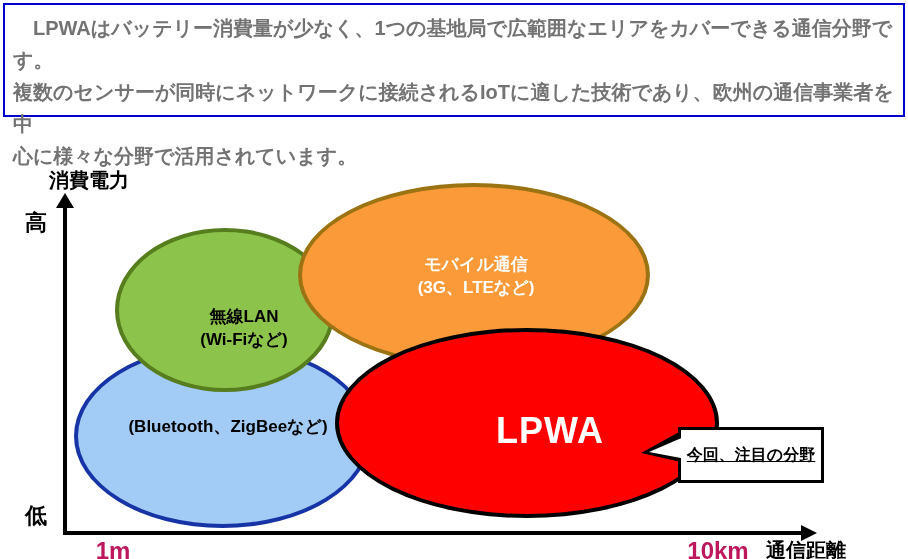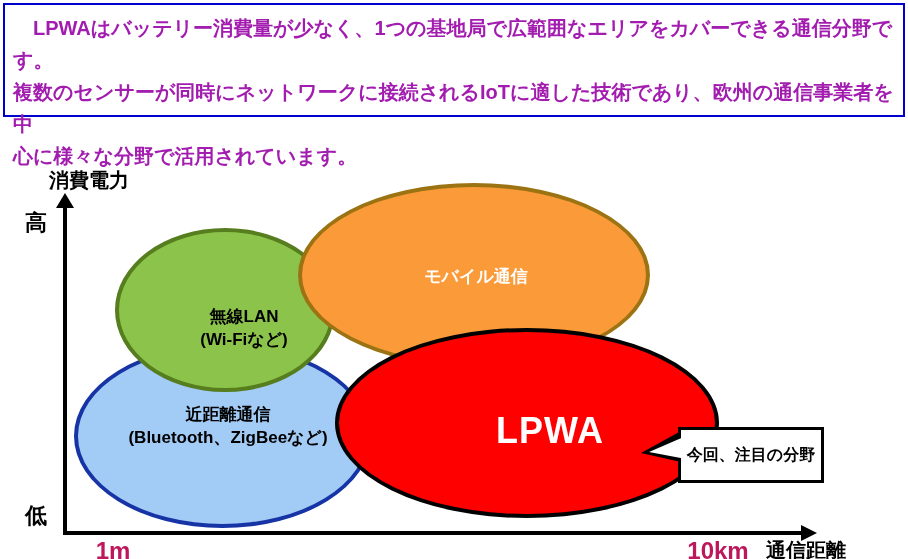--- a/index.html
+++ b/index.html
@@ -8,21 +8,21 @@
     font-family:"Liberation Sans","DejaVu Sans",sans-serif;
     -webkit-font-smoothing:antialiased;
   }
   
   .intro-box{
     position:absolute;left:3px;top:3px;width:902px;height:114px;
     box-sizing:border-box;border:2px solid #0000CC;background:#fff;
     padding:7px 8px 0 8px;
   }
   .intro-line{
-    font-size:20px;font-weight:bold;color:#a21caf;line-height:32px;
+    font-size:20px;font-weight:bold;color:#737373;line-height:32px;
     white-space:pre-wrap;letter-spacing:0;
   }
   
   .y-axis-line{position:absolute;left:63px;top:205px;width:4px;height:328px;background:#000;}
   .x-axis-line{position:absolute;left:63px;top:531px;width:740px;height:4px;background:#000;}
   .y-arrowhead{position:absolute;left:56px;top:193px;width:0;height:0;
     border-left:9px solid transparent;border-right:9px solid transparent;border-bottom:15px solid #000;}
   .x-arrowhead{position:absolute;left:801px;top:525px;width:0;height:0;
     border-top:8px solid transparent;border-bottom:8px solid transparent;border-left:16px solid #000;}
   .axis-title{position:absolute;font-size:20px;font-weight:bold;color:#000;white-space:nowrap;}
@@ -46,21 +46,21 @@
     white-space:nowrap;color:#000;
   }
   .lbl-wlan{left:244px;top:328px;}
   .lbl-mobile{left:476px;top:276px;}
   .lbl-short{left:228px;top:426px;}
   .lbl-lpwa{left:550px;top:430px;font-size:36px;letter-spacing:1px;}
   
   .callout-box{
     position:absolute;left:678px;top:427px;width:146px;height:56px;
     box-sizing:border-box;background:#fff;border:3px solid #000;
-    display:flex;align-items:center;justify-content:center;
+    display:flex;align-items:center;justify-content:center;text-decoration:underline;
   }
   .callout-text{font-size:16px;font-weight:bold;color:#000;white-space:nowrap;}
   .callout-tail-outer{
     position:absolute;left:641px;top:431px;width:40px;height:31px;background:#000;
     clip-path:polygon(100% 0,0 71%,100% 100%);
   }
   .callout-tail-inner{
     position:absolute;left:649px;top:436px;width:37px;height:23px;background:#fff;
     clip-path:polygon(100% 0,0 70%,100% 100%);
   }
@@ -89,29 +89,29 @@
   <div class="x-tick tick-100m">100m</div>
   <div class="x-tick tick-10km">10km</div>
   <div class="axis-title x-axis-title">通信距離</div>
 
   <div class="ellipse el-short" style="background: rgb(162, 203, 245); border-color: rgb(23, 52, 166);"></div>
   <div class="ellipse el-wlan" style="background: rgb(140, 195, 75); border-color: rgb(86, 125, 30);"></div>
   <div class="ellipse el-mobile" style="background: rgb(251, 154, 56); border-color: rgb(156, 115, 19);"></div>
   <div class="ellipse el-lpwa" style="background: rgb(254, 0, 0); border-color: rgb(0, 0, 0);"></div>
 
   <div class="bubble-label lbl-short" style="color: rgb(0, 0, 0);">
-    <div>近距離通信</div>
     <div>(Bluetooth、ZigBeeなど)</div>
   </div>
   <div class="bubble-label lbl-wlan" style="color: rgb(0, 0, 0);">
     <div>無線LAN</div>
     <div>(Wi-Fiなど)</div>
   </div>
   <div class="bubble-label lbl-mobile" style="color: rgb(255, 255, 255);">
     <div>モバイル通信</div>
+    <div>(3G、LTEなど)</div>
   </div>
   <div class="bubble-label lbl-lpwa" style="color: rgb(255, 255, 255);">
     <div>LPWA</div>
   </div>
 
   <div class="callout-tail-outer"></div>
   <div class="callout-box">
     <span class="callout-text">今回、注目の分野</span>
   </div>
   <div class="callout-tail-inner"></div>

